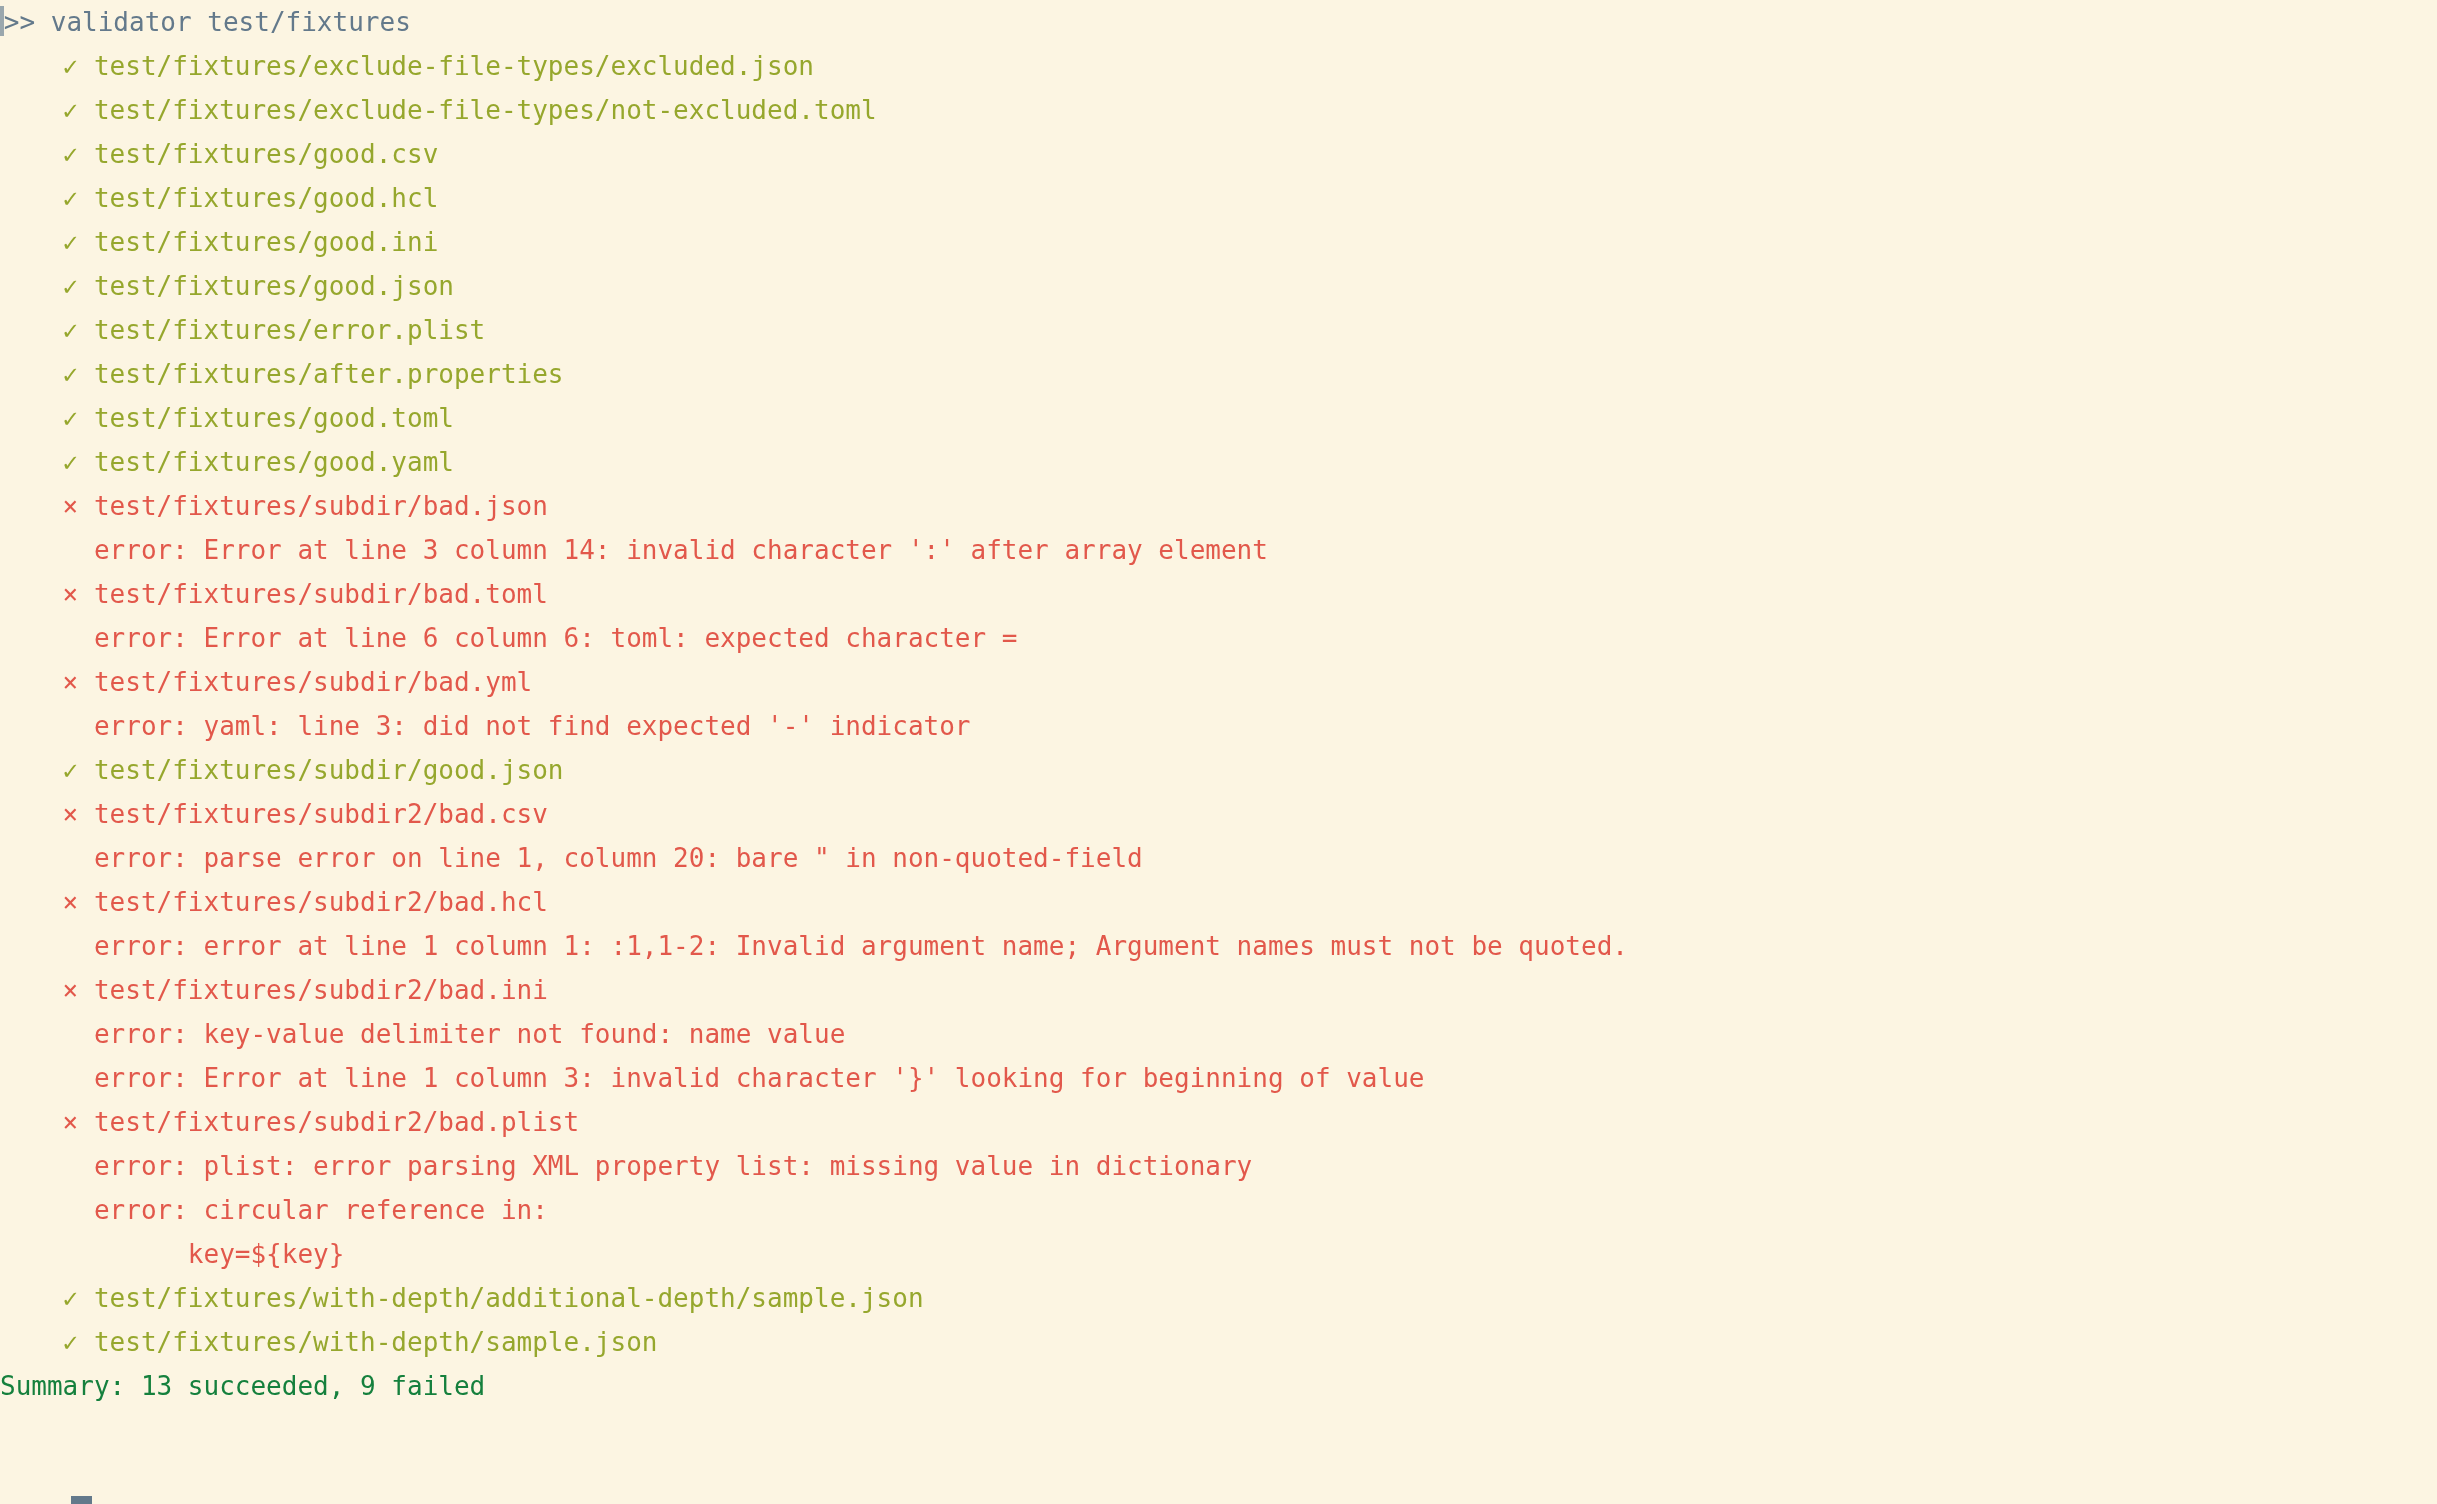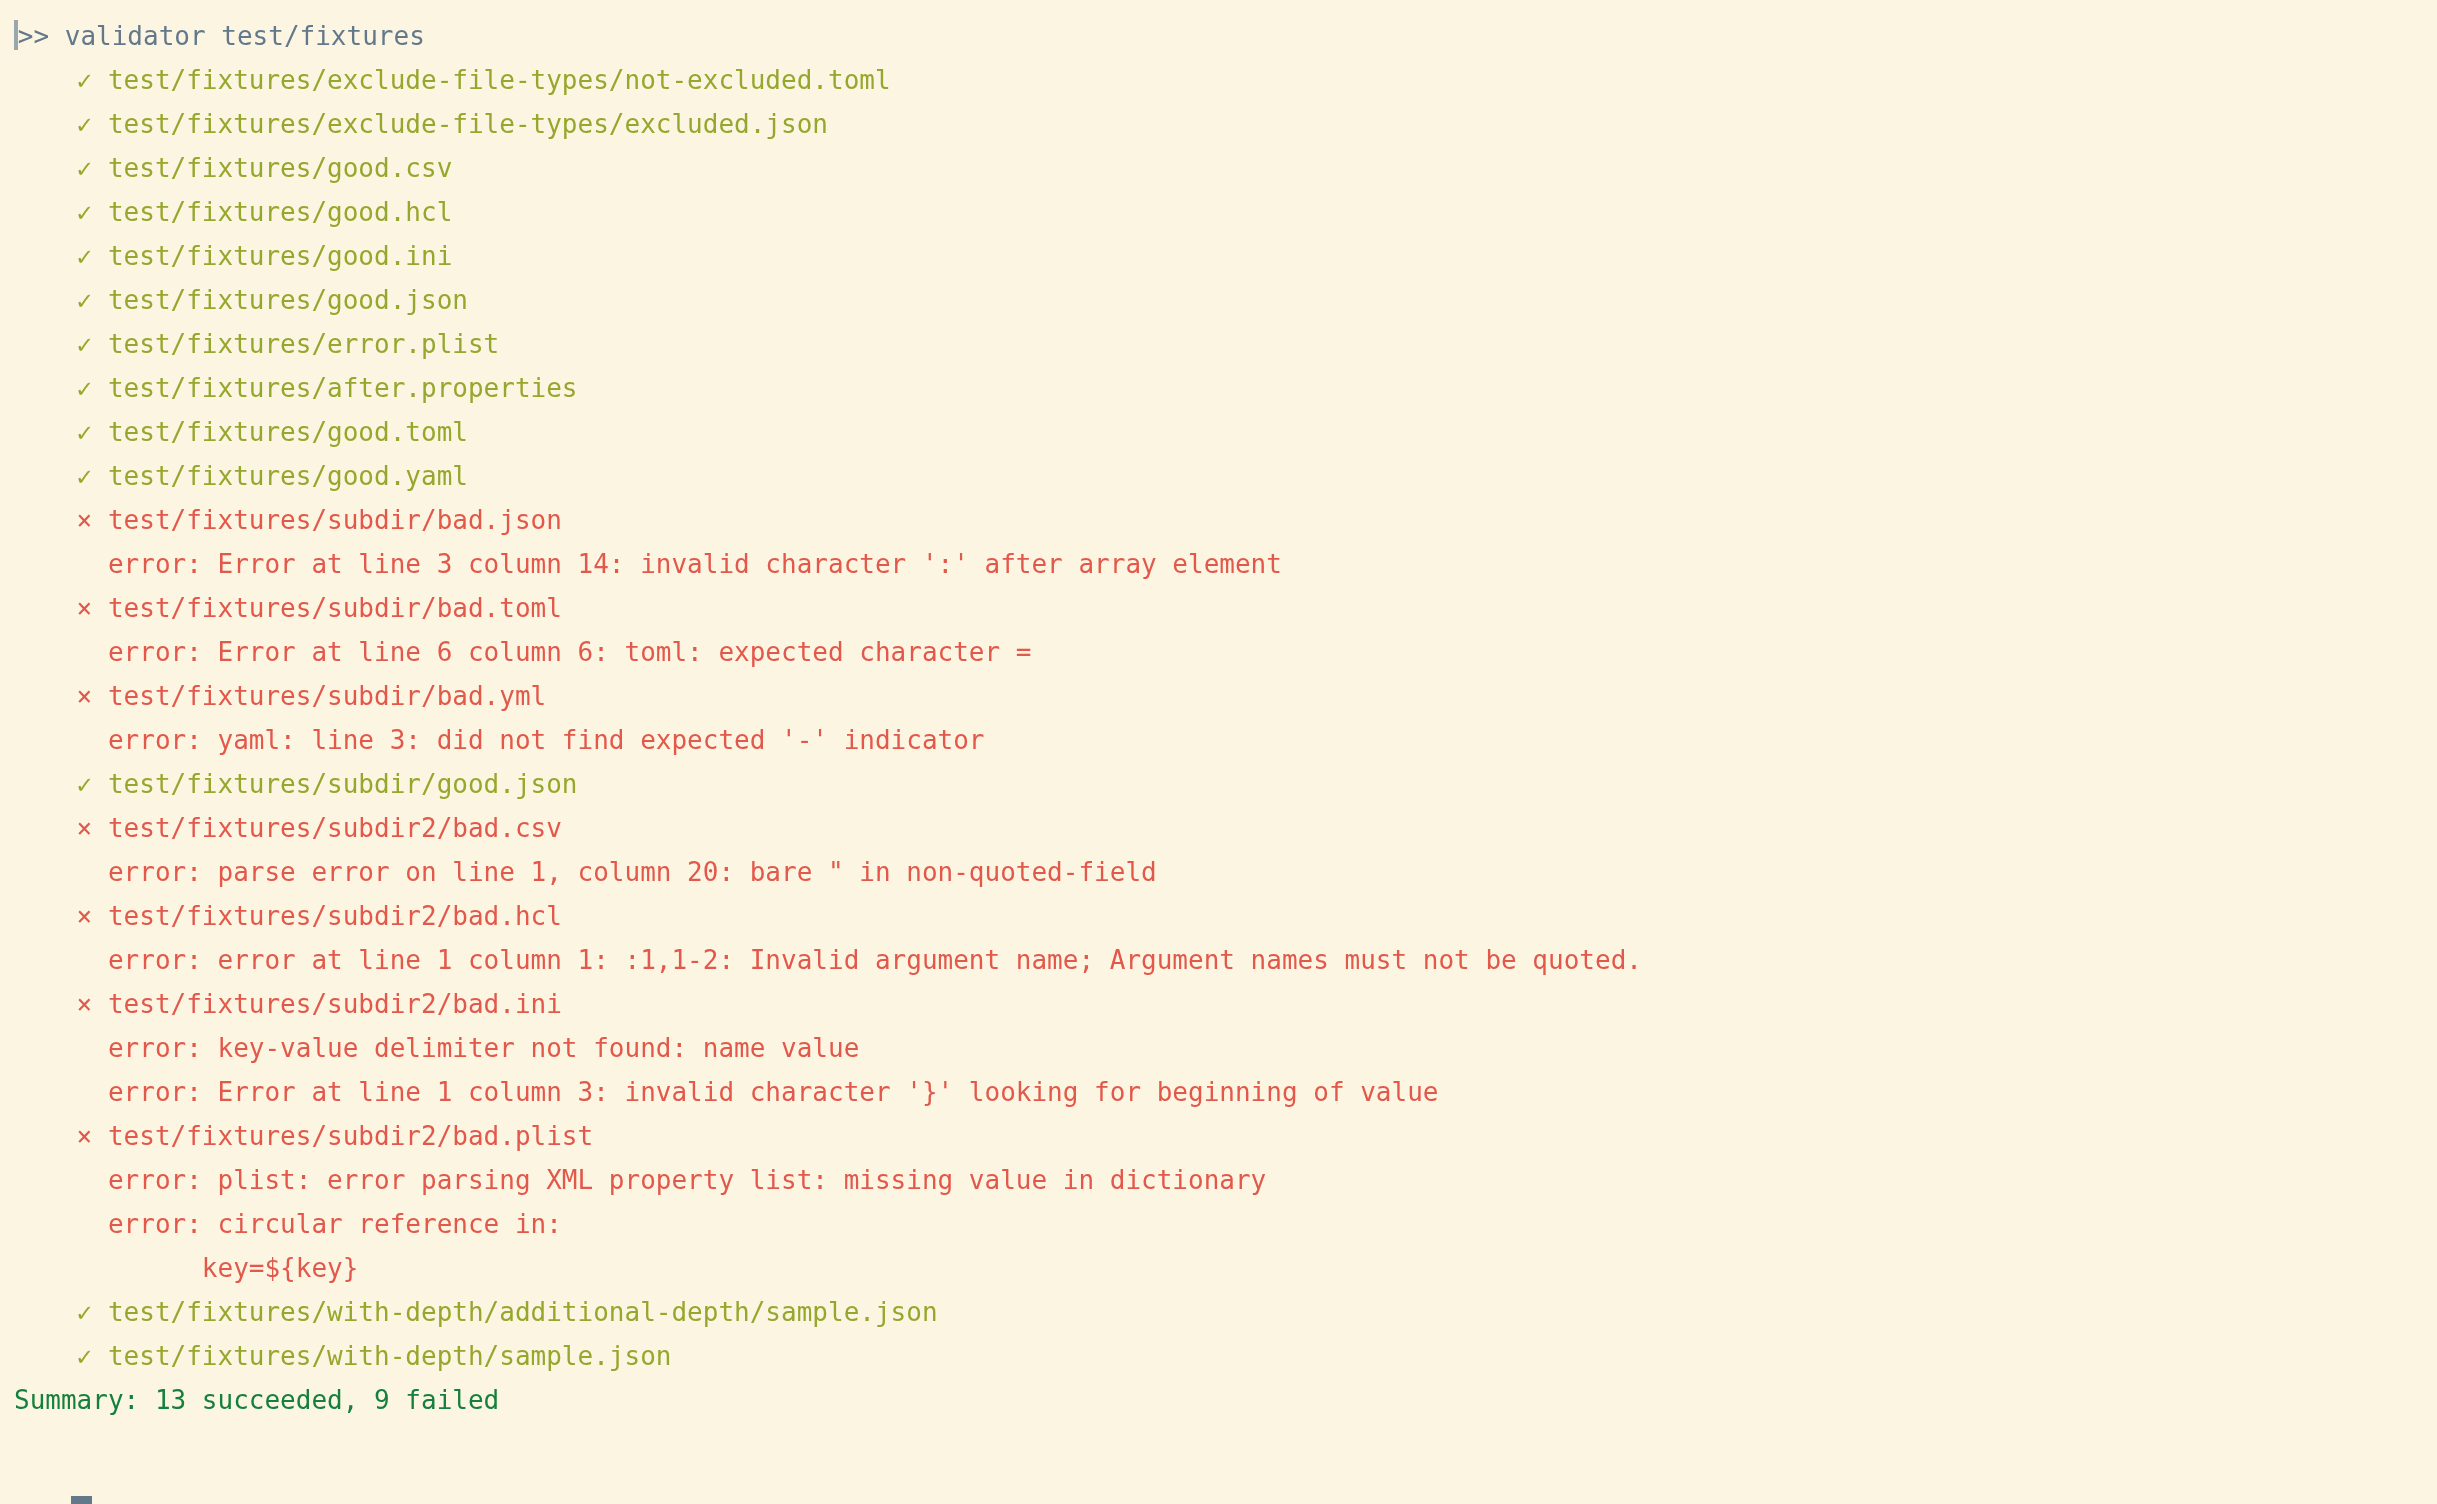--- a/index.html
+++ b/index.html
@@ -15,21 +15,21 @@
   }
   #terminal {
     position: relative;
     width: 2438px;
     height: 1505px;
     background: #fcf5e2;
     font-family: "DejaVu Sans Mono", "Liberation Mono", monospace;
     font-size: 26px;
     line-height: 44px;
     letter-spacing: 0px;
-    padding: 14px;
+    padding: 0;
     box-sizing: border-box;
   }
   .line {
     white-space: pre;
     height: 44px;
     line-height: 44px;
     display: block;
     padding-left: 0px;
   }
   .prompt-line {
@@ -62,22 +62,22 @@
   }
 </style>
 </head>
 <body>
 
 <div id="terminal">
 
   <div class="line prompt-line"><span class="cursorbar"></span><span>&gt;&gt; validator test/fixtures</span></div>
 
   <div id="result-lines">
+      <div class="line ok">    ✓ test/fixtures/exclude-file-types/excluded.json</div>
       <div class="line ok">    ✓ test/fixtures/exclude-file-types/not-excluded.toml</div>
-      <div class="line ok">    ✓ test/fixtures/exclude-file-types/excluded.json</div>
       <div class="line ok">    ✓ test/fixtures/good.csv</div>
       <div class="line ok">    ✓ test/fixtures/good.hcl</div>
       <div class="line ok">    ✓ test/fixtures/good.ini</div>
       <div class="line ok">    ✓ test/fixtures/good.json</div>
       <div class="line ok">    ✓ test/fixtures/error.plist</div>
       <div class="line ok">    ✓ test/fixtures/after.properties</div>
       <div class="line ok">    ✓ test/fixtures/good.toml</div>
       <div class="line ok">    ✓ test/fixtures/good.yaml</div>
       <div class="line fail">    × test/fixtures/subdir/bad.json</div>
       <div class="line fail">      error: Error at line 3 column 14: invalid character ':' after array element</div>

